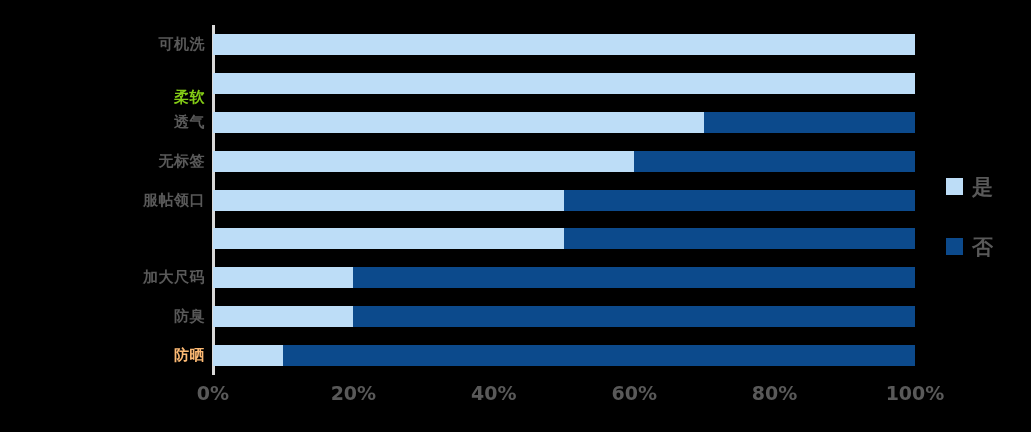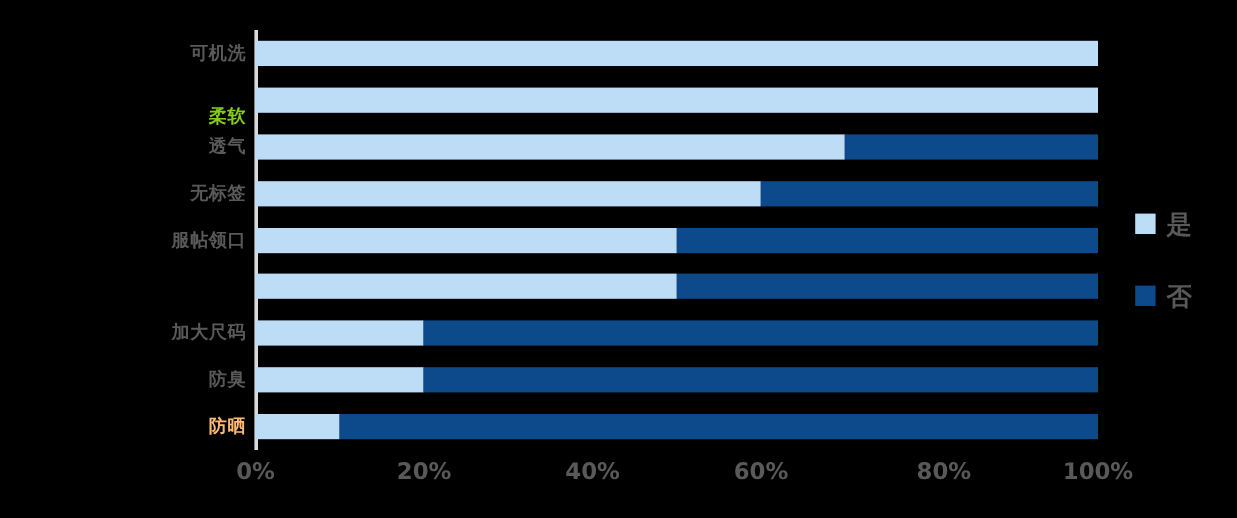--- a/index.html
+++ b/index.html
@@ -175,21 +175,21 @@
         <div class="bar-seg seg-yes" title="防晒 是 10%" style="left: 0%; width: 10%; background: rgb(189, 221, 247);"></div>
         <div class="bar-seg seg-no" title="防晒 否 90%" style="left: 10%; width: 90%; background: rgb(12, 74, 140);"></div>
       </div>
     </div>
 
   <div id="x-tick-labels">
       <div class="x-tick" style="left: 0%; color: rgb(89, 89, 89);">0%</div>
       <div class="x-tick" style="left: 20%; color: rgb(89, 89, 89);">20%</div>
       <div class="x-tick" style="left: 40%; color: rgb(89, 89, 89);">40%</div>
       <div class="x-tick" style="left: 60%; color: rgb(89, 89, 89);">60%</div>
-      <div class="x-tick" style="left: 80%; color: rgb(89, 89, 89); margin-left: 12px;">80%</div>
+      <div class="x-tick" style="left: 80%; color: rgb(89, 89, 89);">80%</div>
       <div class="x-tick" style="left: 100%; color: rgb(89, 89, 89);">100%</div>
     </div>
 
   <div id="legend">
       <div class="legend-entry">
         <span class="legend-swatch" style="background: rgb(189, 221, 247);"></span>
         <span class="legend-label" style="color: rgb(89, 89, 89);">是</span>
       </div>
       <div class="legend-entry">
         <span class="legend-swatch" style="background: rgb(12, 74, 140);"></span>

